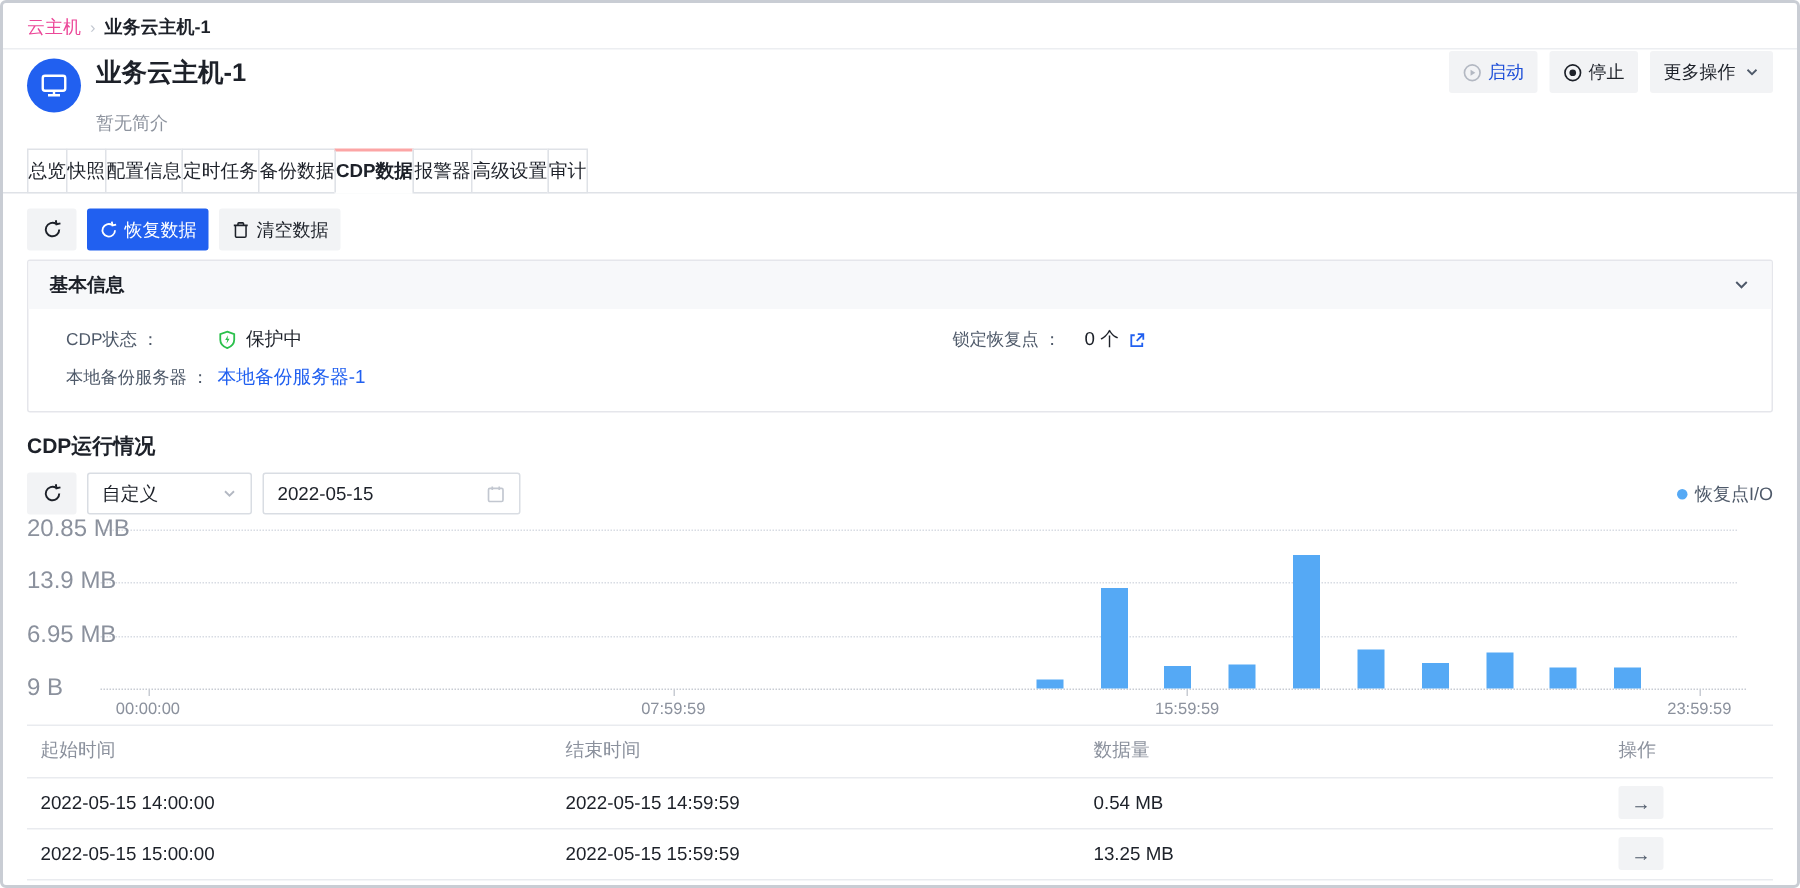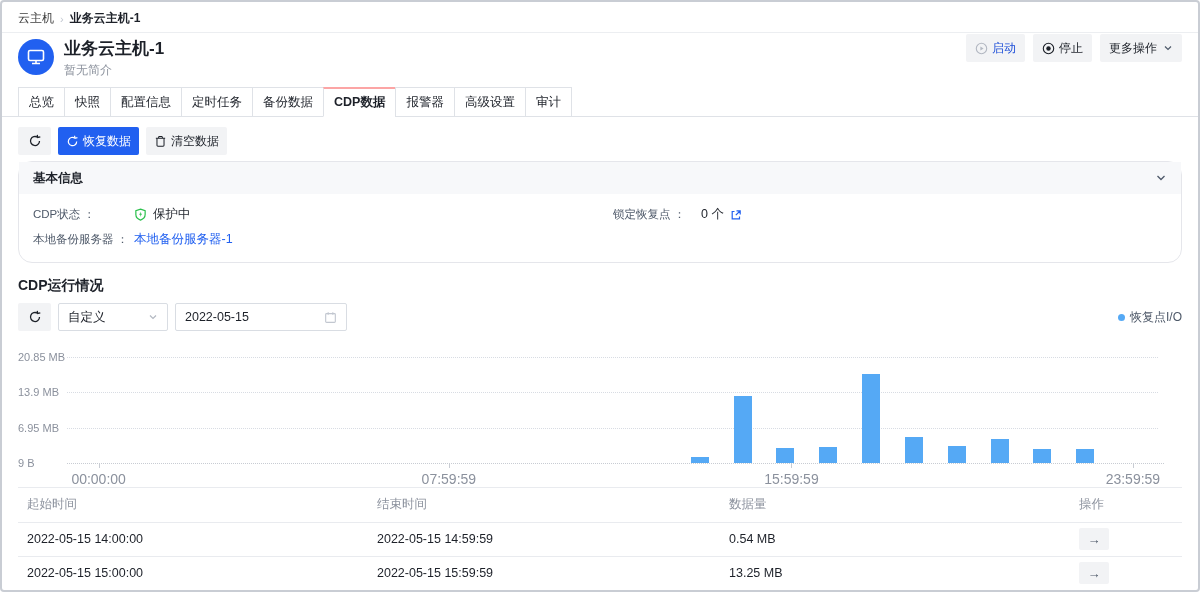--- a/index.html
+++ b/index.html
@@ -1,67 +1,67 @@
 <!DOCTYPE html>
 <html><head>
 <meta charset="utf-8">
 <style>
 * { margin:0; padding:0; box-sizing:border-box; }
 html,body { width:1200px; height:592px; overflow:hidden; }
 body { font-family:"Liberation Sans","DejaVu Sans",sans-serif; background:#fff; color:#1d2129; }
 .frame { width:1200px; height:592px; border:2px solid #c9cdd4; border-radius:4px; overflow:hidden; background:#fff; position:relative; }
 .breadcrumb { padding:8px 16px 5px; font-size:12px; display:flex; gap:6px; align-items:center; }
-.crumb-root { color:#404040; }
+.crumb-root { color:#ec4899; }
 .bc-sep { color:#c2c7d0; font-size:11px; }
 .crumb-current { color:#1d2129; font-weight:bold; }
 .page-divider { height:1px; background:#eceef1; }
 .header { display:flex; align-items:flex-start; padding:6px 16px 0; }
 .avatar { width:36px; height:36px; border-radius:50%; background:#2160f0; display:flex; align-items:center; justify-content:center; flex:none; }
 .titles { margin-left:10px; }
 .page-title { font-size:17px; font-weight:bold; color:#1d2129; line-height:20px; }
-.page-sub { font-size:12px; color:#8d939e; margin-top:4px; line-height:14px; }
+.page-sub { font-size:12px; color:#8d939e; margin-top:16px; line-height:14px; }
 .actions { margin-left:auto; display:flex; gap:8px; margin-top:-5px; }
 .btn { height:28px; display:inline-flex; align-items:center; gap:4px; padding:0 9px; background:#f2f3f5; border:none; border-radius:2px; font-size:12px; color:#1d2129; font-family:inherit; white-space:nowrap; }
 .btn.disabled { color:#1d4ed8; }
 .btn .chev { margin-left:2px; }
 .btn-primary { background:#2160f0; color:#fff; }
 .tabbar { display:flex; padding:0 16px; margin-top:10px; border-bottom:1px solid #dfe2e7; }
-.tab { height:30px; line-height:28px; padding:0 10px; font-size:12.5px; color:#1d2129; background:#fff; border:1px solid #dfe2e7; border-bottom:1px solid #dfe2e7; margin-bottom:-1px; margin-left:-1px; cursor:pointer; white-space:nowrap; }
+.tab { height:30px; line-height:28px; padding:0 0; font-size:12.5px; color:#1d2129; background:#fff; border:1px solid #dfe2e7; border-bottom:1px solid #dfe2e7; margin-bottom:-1px; margin-left:-1px; cursor:pointer; white-space:nowrap; }
 .tab:first-child { margin-left:0; }
 .tab.active { font-weight:bold; border-top:2px solid #fca5a5; border-bottom:1px solid #fff; line-height:26px; }
 .toolbar { display:flex; gap:7px; padding:0 16px; margin-top:10px; }
 .icon-btn { width:33px; height:28px; background:#f2f3f5; border:none; border-radius:2px; display:inline-flex; align-items:center; justify-content:center; flex:none; }
 .btn-sm { height:28px; padding:0 8px; }
-.panel { margin:6px 16px 0; border:1px solid #e5e6eb; border-radius:14px; }
+.panel { margin:6px 16px 0; border:1px solid #e5e6eb; border-radius:2px; }
 .panel-header { height:32px; background:#f7f8fa; display:flex; align-items:center; padding:0 14px; font-size:12.5px; font-weight:bold; }
 .panel-header .chev-right { margin-left:auto; }
 .panel-body { padding:8px 14px 10px; display:flex; }
-.info-col { display:flex; flex-direction:column; }
+.info-col { display:flex; flex-direction:column;margin-left:11px; }
 .info-col.left { width:580px; flex:none; }
 .info-row { display:flex; align-items:center; height:25px; font-size:12.5px; white-space:nowrap; }
 .info-label { color:#4e5969; width:101px; flex:none; font-size:11.5px; }
 .info-label-r { color:#4e5969; width:88px; flex:none; font-size:11.5px; }
 .info-value { color:#1d2129; display:inline-flex; align-items:center; gap:6px; }
 .link { color:#2160f0; }
 .section-title { margin:14px 16px 0; font-size:14px; font-weight:bold; }
-.chart-controls { display:flex; align-items:center; gap:7px; margin:8px 16px 16px; }
+.chart-controls { display:flex; align-items:center; gap:7px; margin:8px 16px 0; }
 .select-box { width:110px; height:28px; border:1px solid #d9dde3; border-radius:2px; display:flex; align-items:center; padding:0 9px; font-size:12.5px; background:#fff; }
 .select-box .chev { margin-left:auto; }
 .date-box { width:172px; height:28px; border:1px solid #d9dde3; border-radius:2px; display:flex; align-items:center; padding:0 9px; font-size:12.5px; background:#fff; }
 .date-box .cal { margin-left:auto; }
 .legend { margin-left:auto; display:flex; align-items:center; gap:5px; font-size:12px; color:#4e5969; }
 .legend-dot { width:7px; height:7px; border-radius:50%; background:#55a9f5; }
 .chart { position:relative; height:136px; margin:0 16px; }
-.ylab { position:absolute; left:0; font-size:11px; color:#8b919d; transform:translateY(-50%); white-space:nowrap; }
+.ylab { position:absolute; left:0; font-size:16px; color:#8b919d; transform:translateY(-50%); white-space:nowrap; }
 .plot { position:absolute; left:49px; right:24px; top:10px; height:106px; }
 .gridline { position:absolute; left:0; right:0; border-top:1px dotted #d8dce3; }
 .axisline { position:absolute; left:0; right:-6px; bottom:-1px; border-top:1px dotted #c8ccd3; }
 .tick { position:absolute; bottom:-5px; width:1px; height:4px; background:#c8ccd3; }
 .bar { position:absolute; bottom:0; width:18px; background:#55a9f5; transform:translateX(-50%); }
-.xlab { position:absolute; top:114px; font-size:14px; color:#8b919d; transform:translateX(-50%); white-space:nowrap; }
+.xlab { position:absolute; top:114px; font-size:11px; color:#8b919d; transform:translateX(-50%); white-space:nowrap; }
 .rtable { margin:4px 16px 0; border-top:1px solid #e9ebef; }
 .rtable table { width:100%; border-collapse:collapse; table-layout:fixed; }
 .rtable th { font-size:12.5px; color:#8b919d; font-weight:normal; text-align:left; padding:0 0 0 9px; height:34px; border-bottom:1px solid #e9ebef; }
 .rtable td { font-size:12.5px; color:#1d2129; padding:0 0 0 9px; height:34px; border-bottom:1px solid #e9ebef; }
 .row-btn { width:30px; height:22px; background:#f2f3f5; border:none; border-radius:2px; display:inline-flex; align-items:center; justify-content:center; font-size:13px; color:#4e5969; }
 </style>
 </head>
 <body>
 
 <div class="frame">

